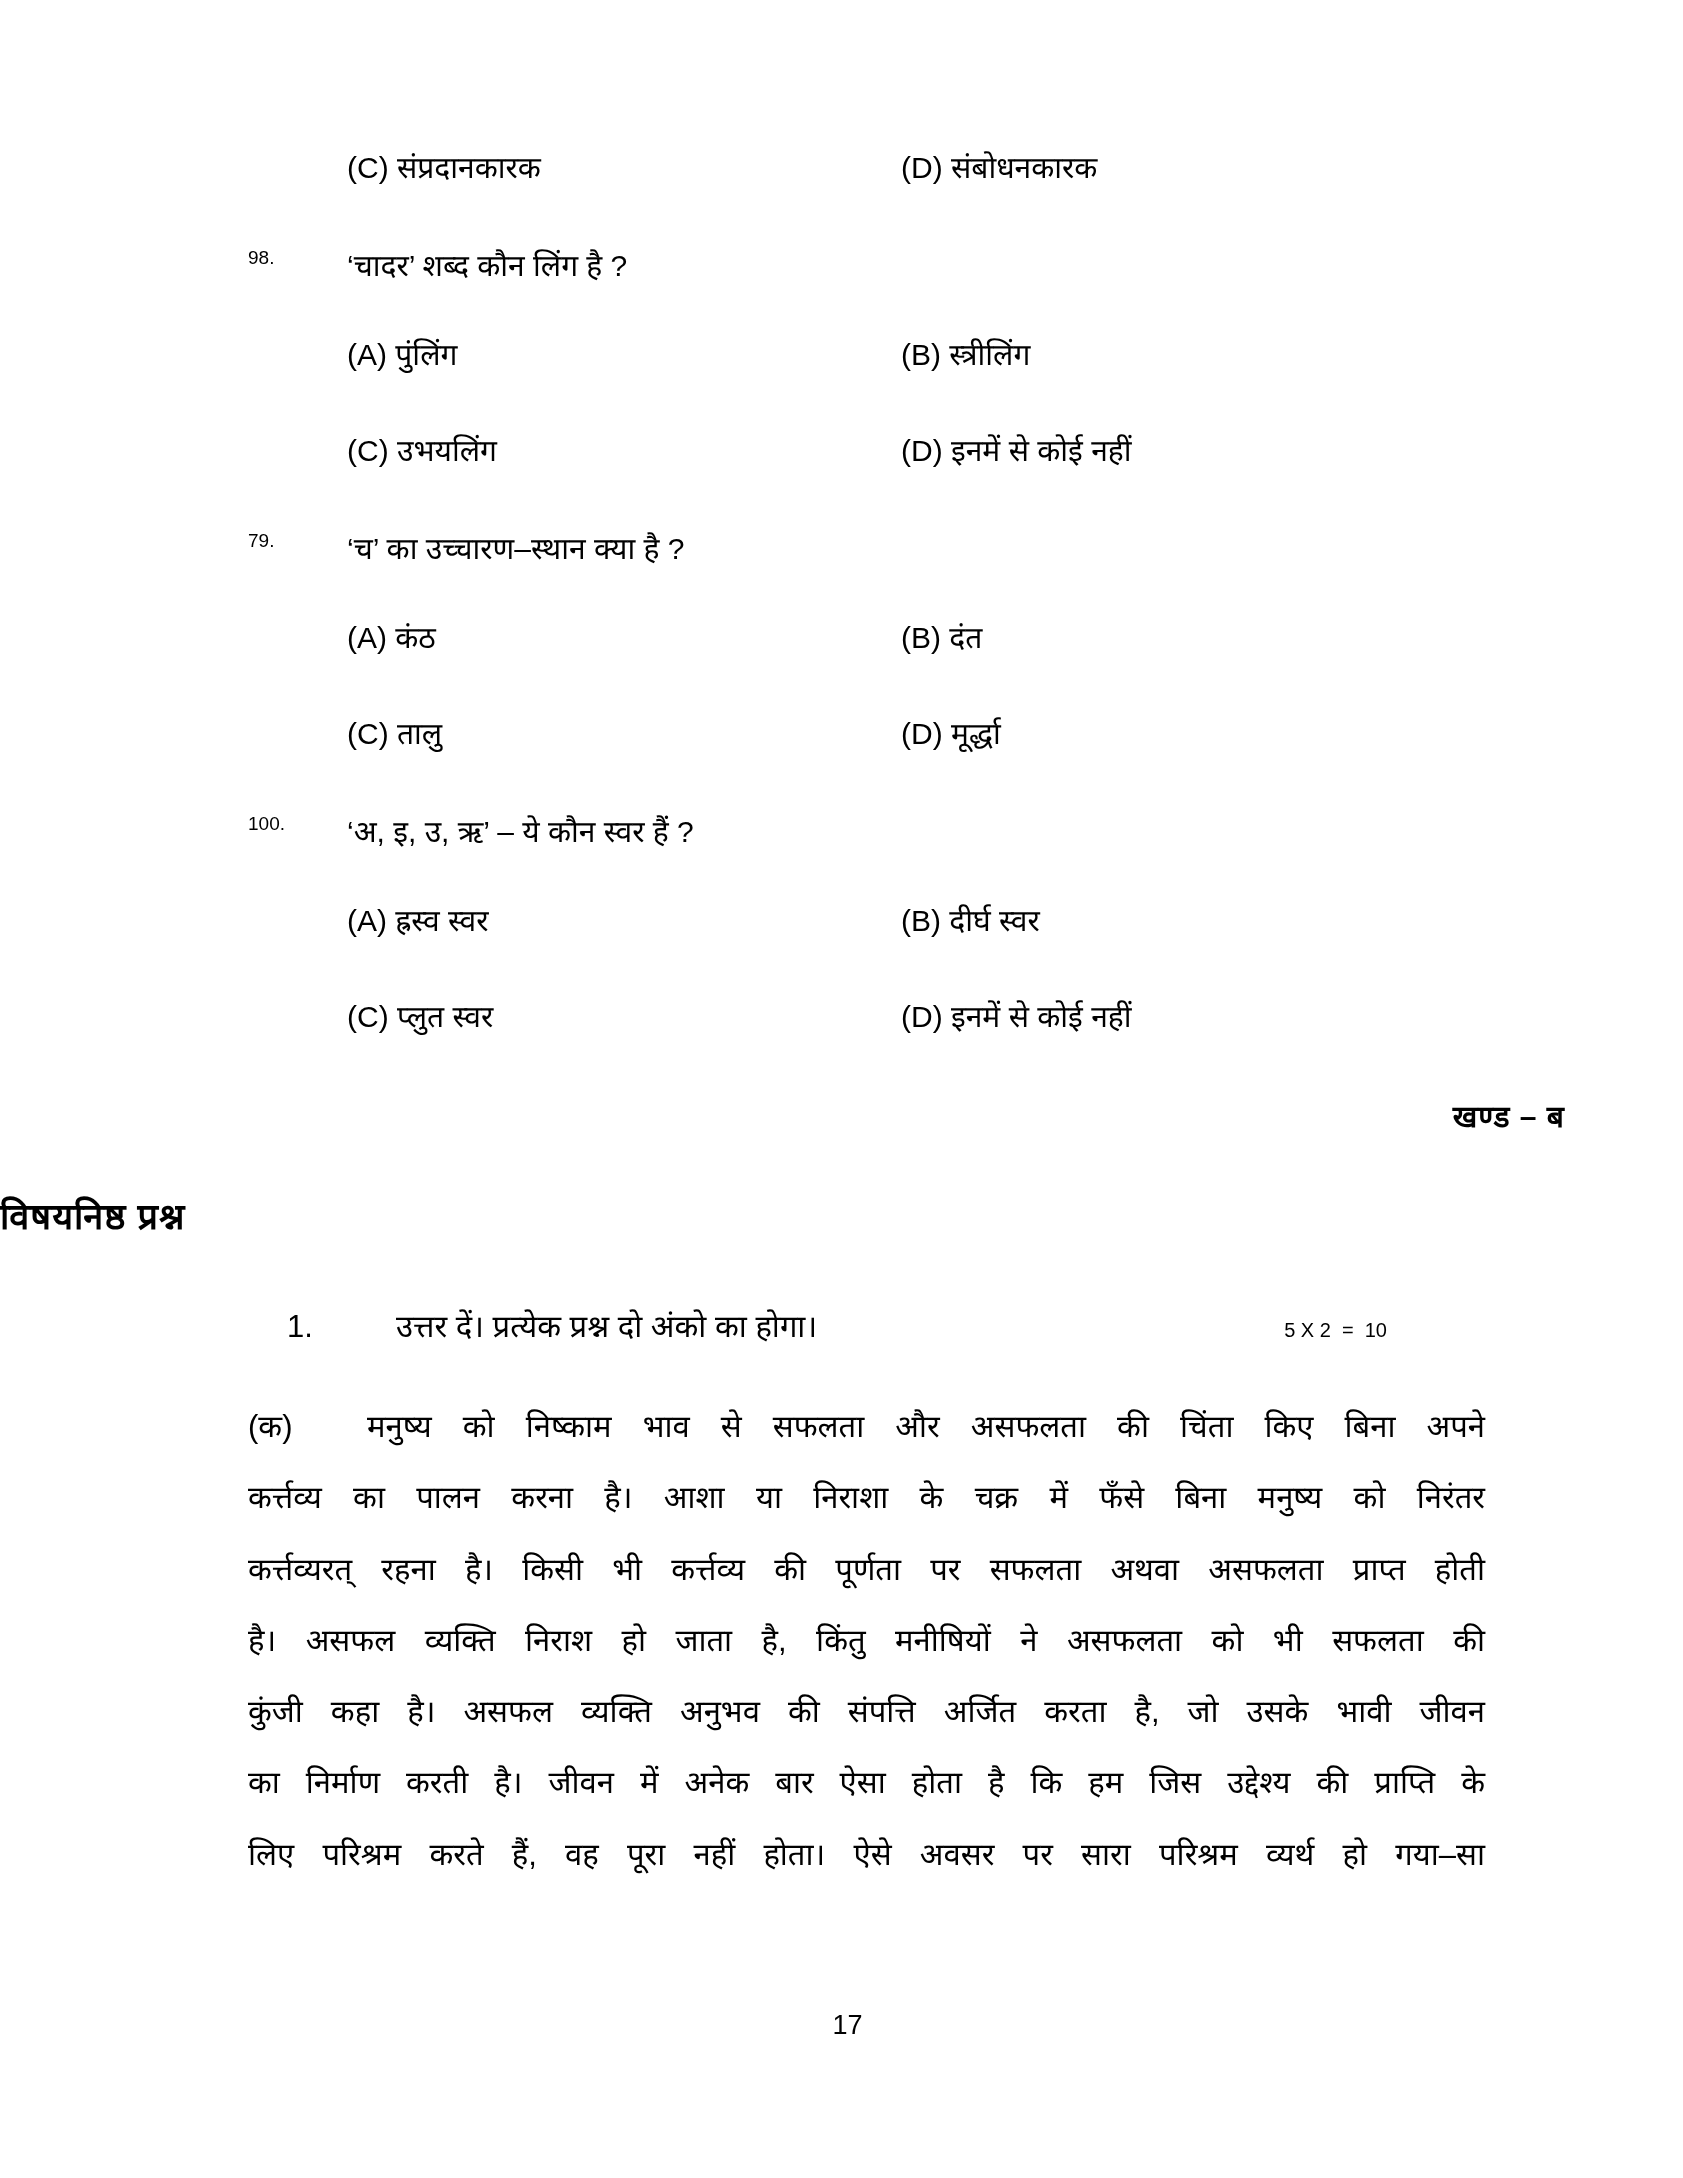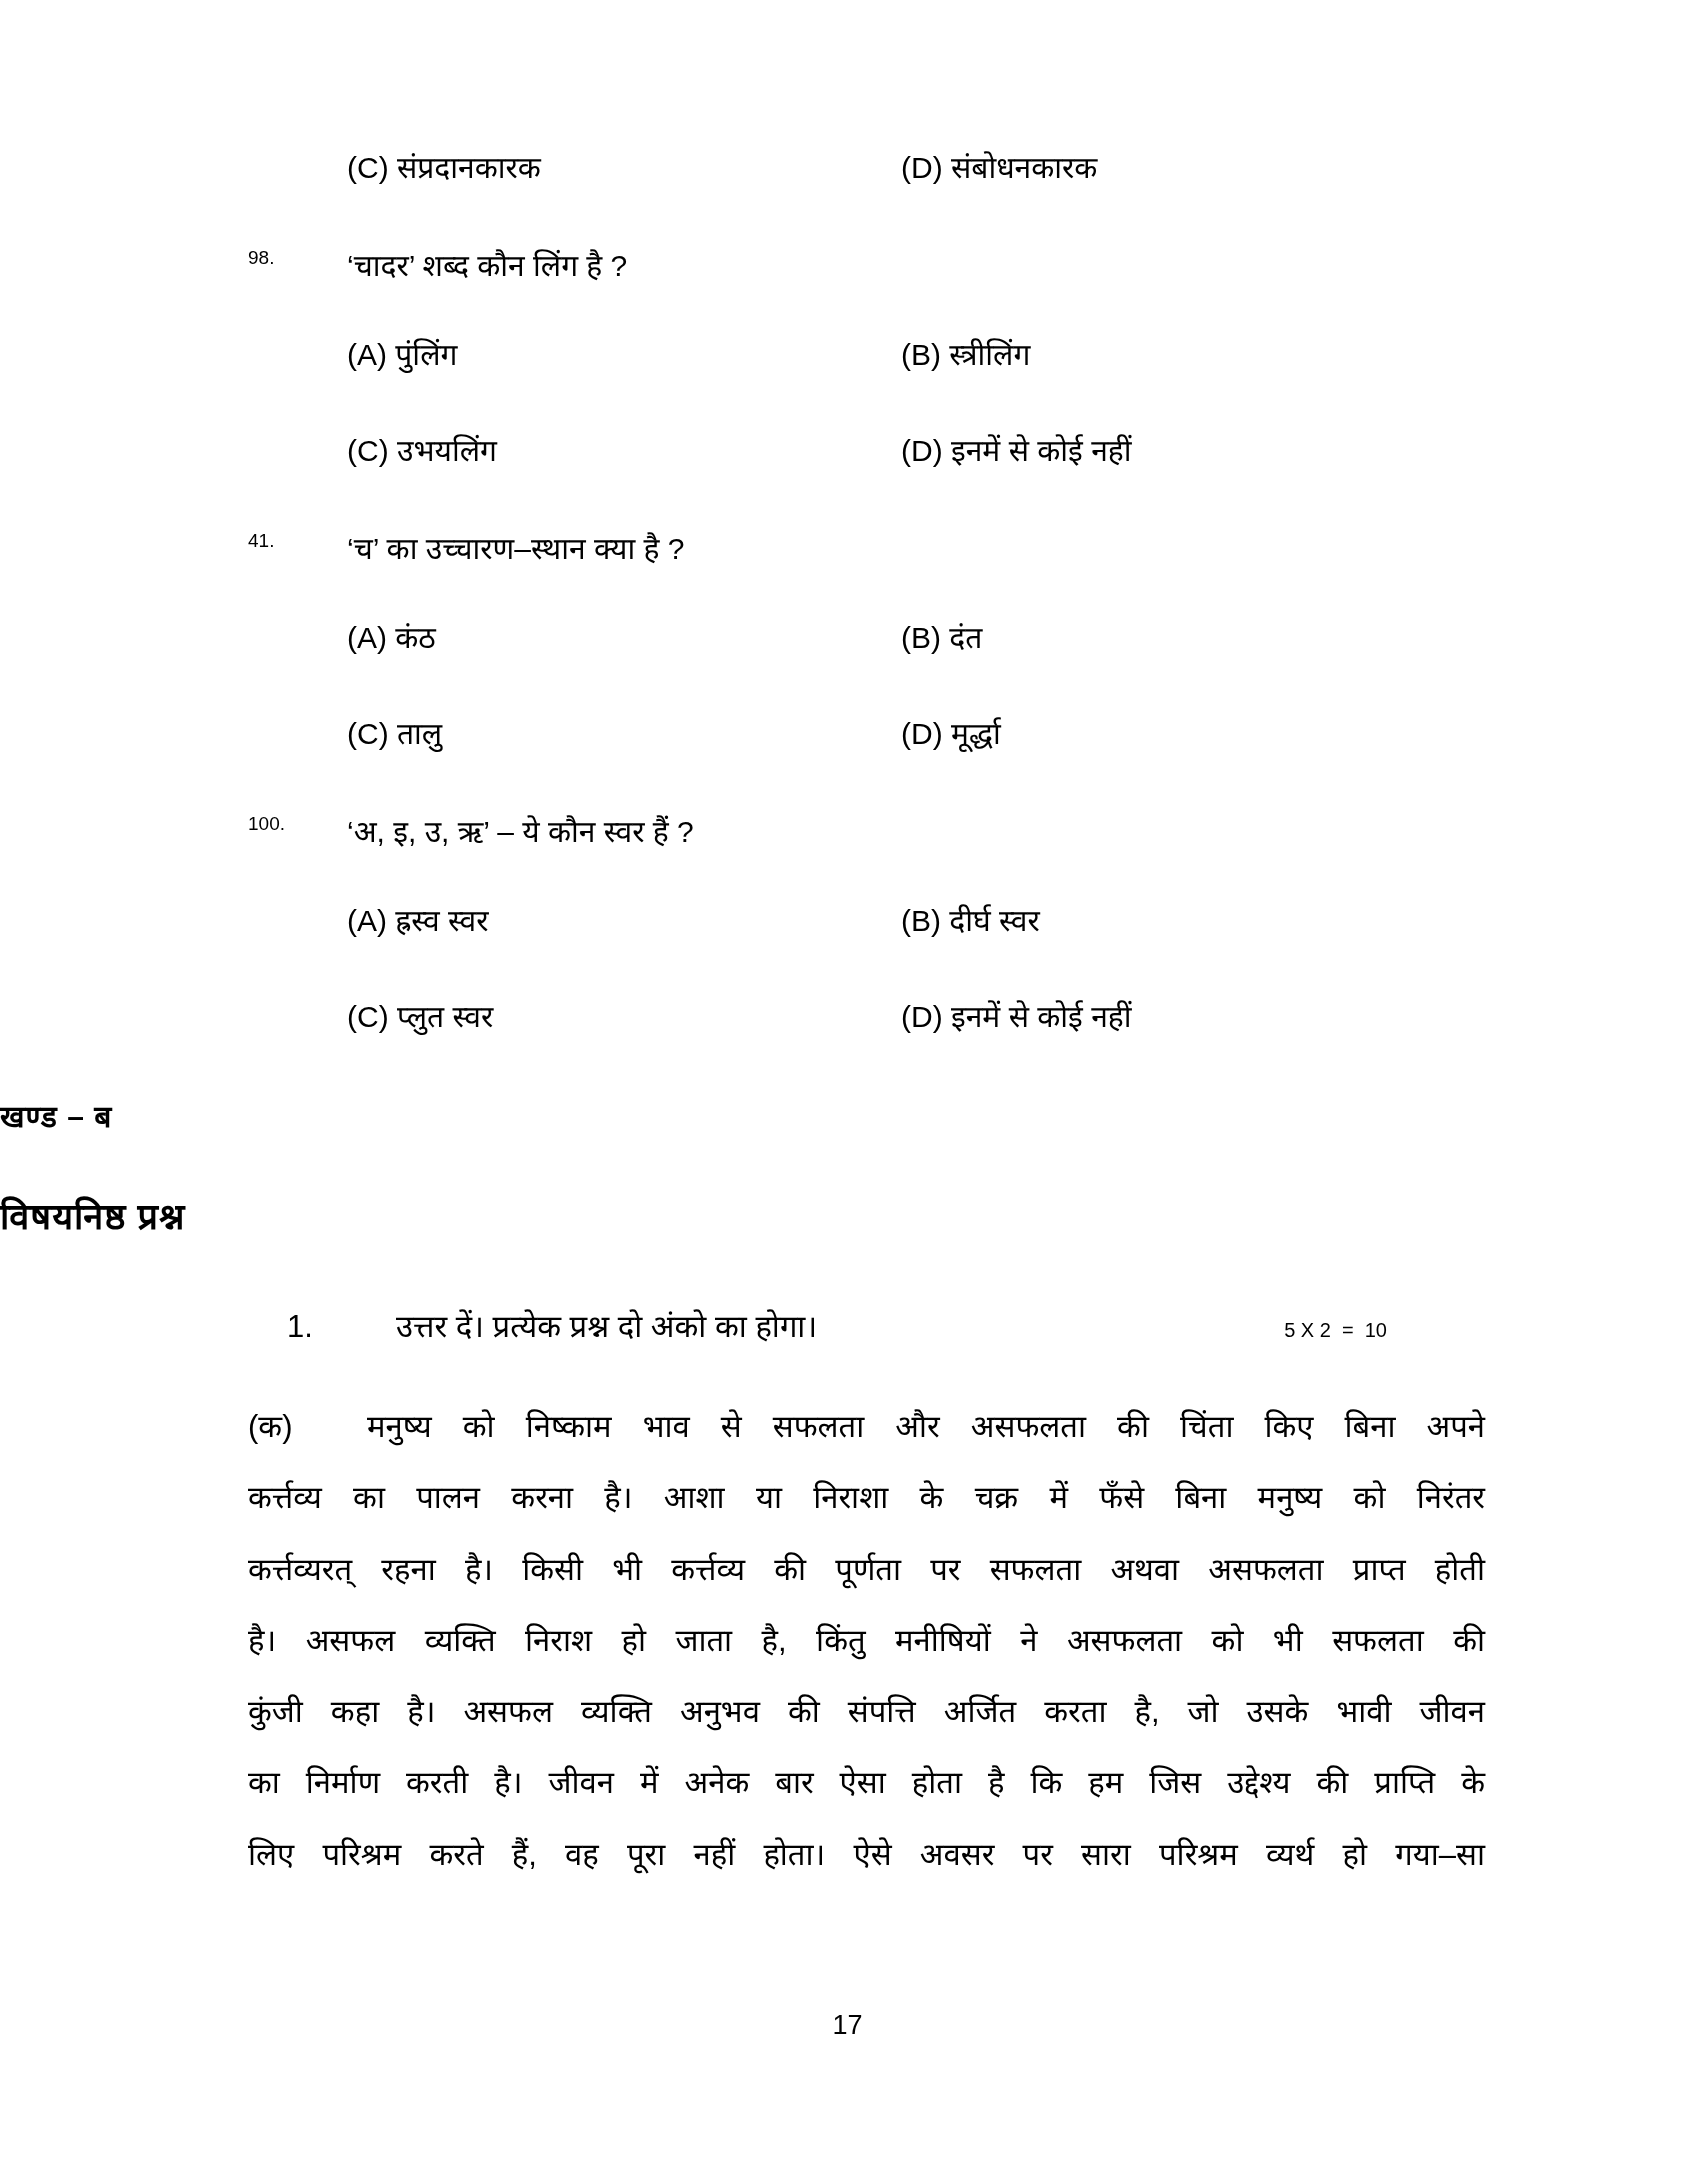--- a/index.html
+++ b/index.html
@@ -56,21 +56,21 @@
     flex: 0 0 99px;
     font-size: 19px;
   }
   .q-text {
     flex: 1 1 auto;
     white-space: nowrap;
   }
 
   
   .khand {
-    text-align: left;
+    text-align: right;
     font-weight: bold;
     font-size: 30px;
     letter-spacing: 1px;
     margin-top: 18px;
     margin-bottom: 55px;
     padding-right: 59px;
   }
   .subjective-title {
     text-align: left;
     font-weight: bold;
@@ -168,21 +168,21 @@
     <div class="opt-row">
       <div class="opt-cell">(A) पुंलिंग</div>
       <div class="opt-cell">(B) स्त्रीलिंग</div>
     </div>
     <div class="opt-row">
       <div class="opt-cell">(C) उभयलिंग</div>
       <div class="opt-cell">(D) इनमें से कोई नहीं</div>
     </div>
 
     <div class="q-row">
-      <div class="q-num">41.</div>
+      <div class="q-num">79.</div>
       <div class="q-text">‘च’ का उच्चारण–स्थान क्या है ?</div>
     </div>
     <div class="opt-row">
       <div class="opt-cell">(A) कंठ</div>
       <div class="opt-cell">(B) दंत</div>
     </div>
     <div class="opt-row">
       <div class="opt-cell">(C) तालु</div>
       <div class="opt-cell">(D) मूर्द्धा</div>
     </div>

